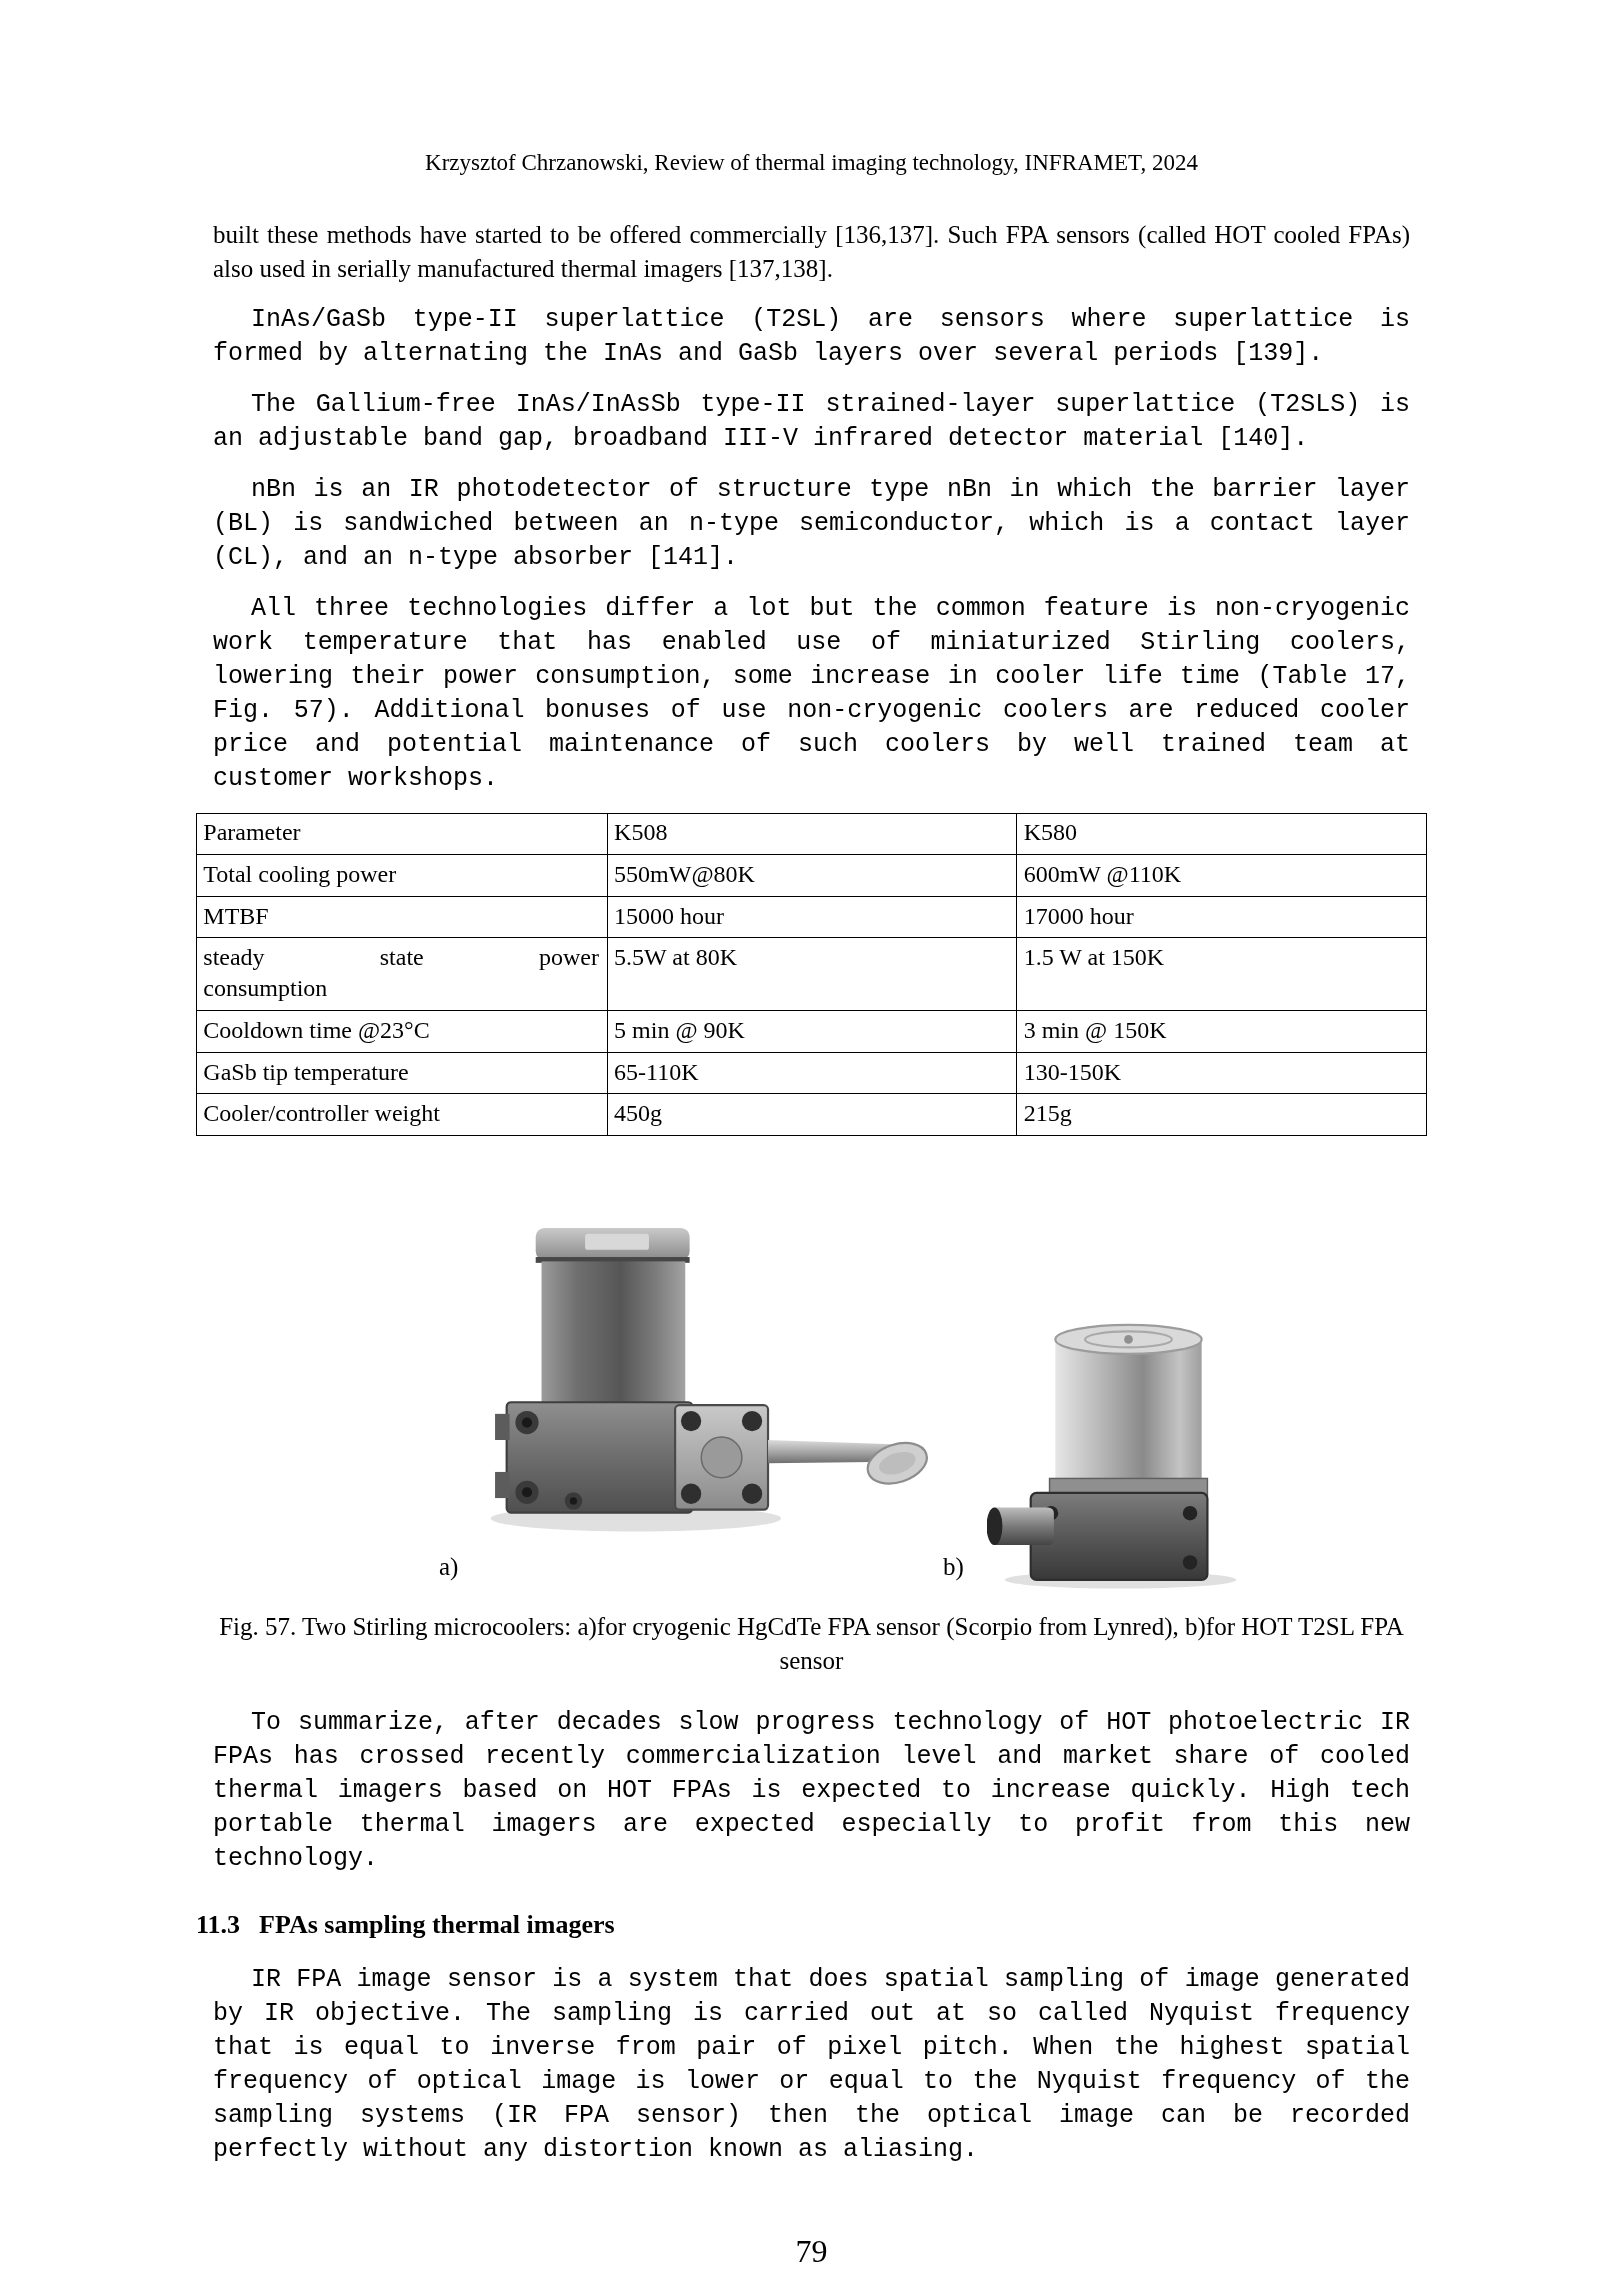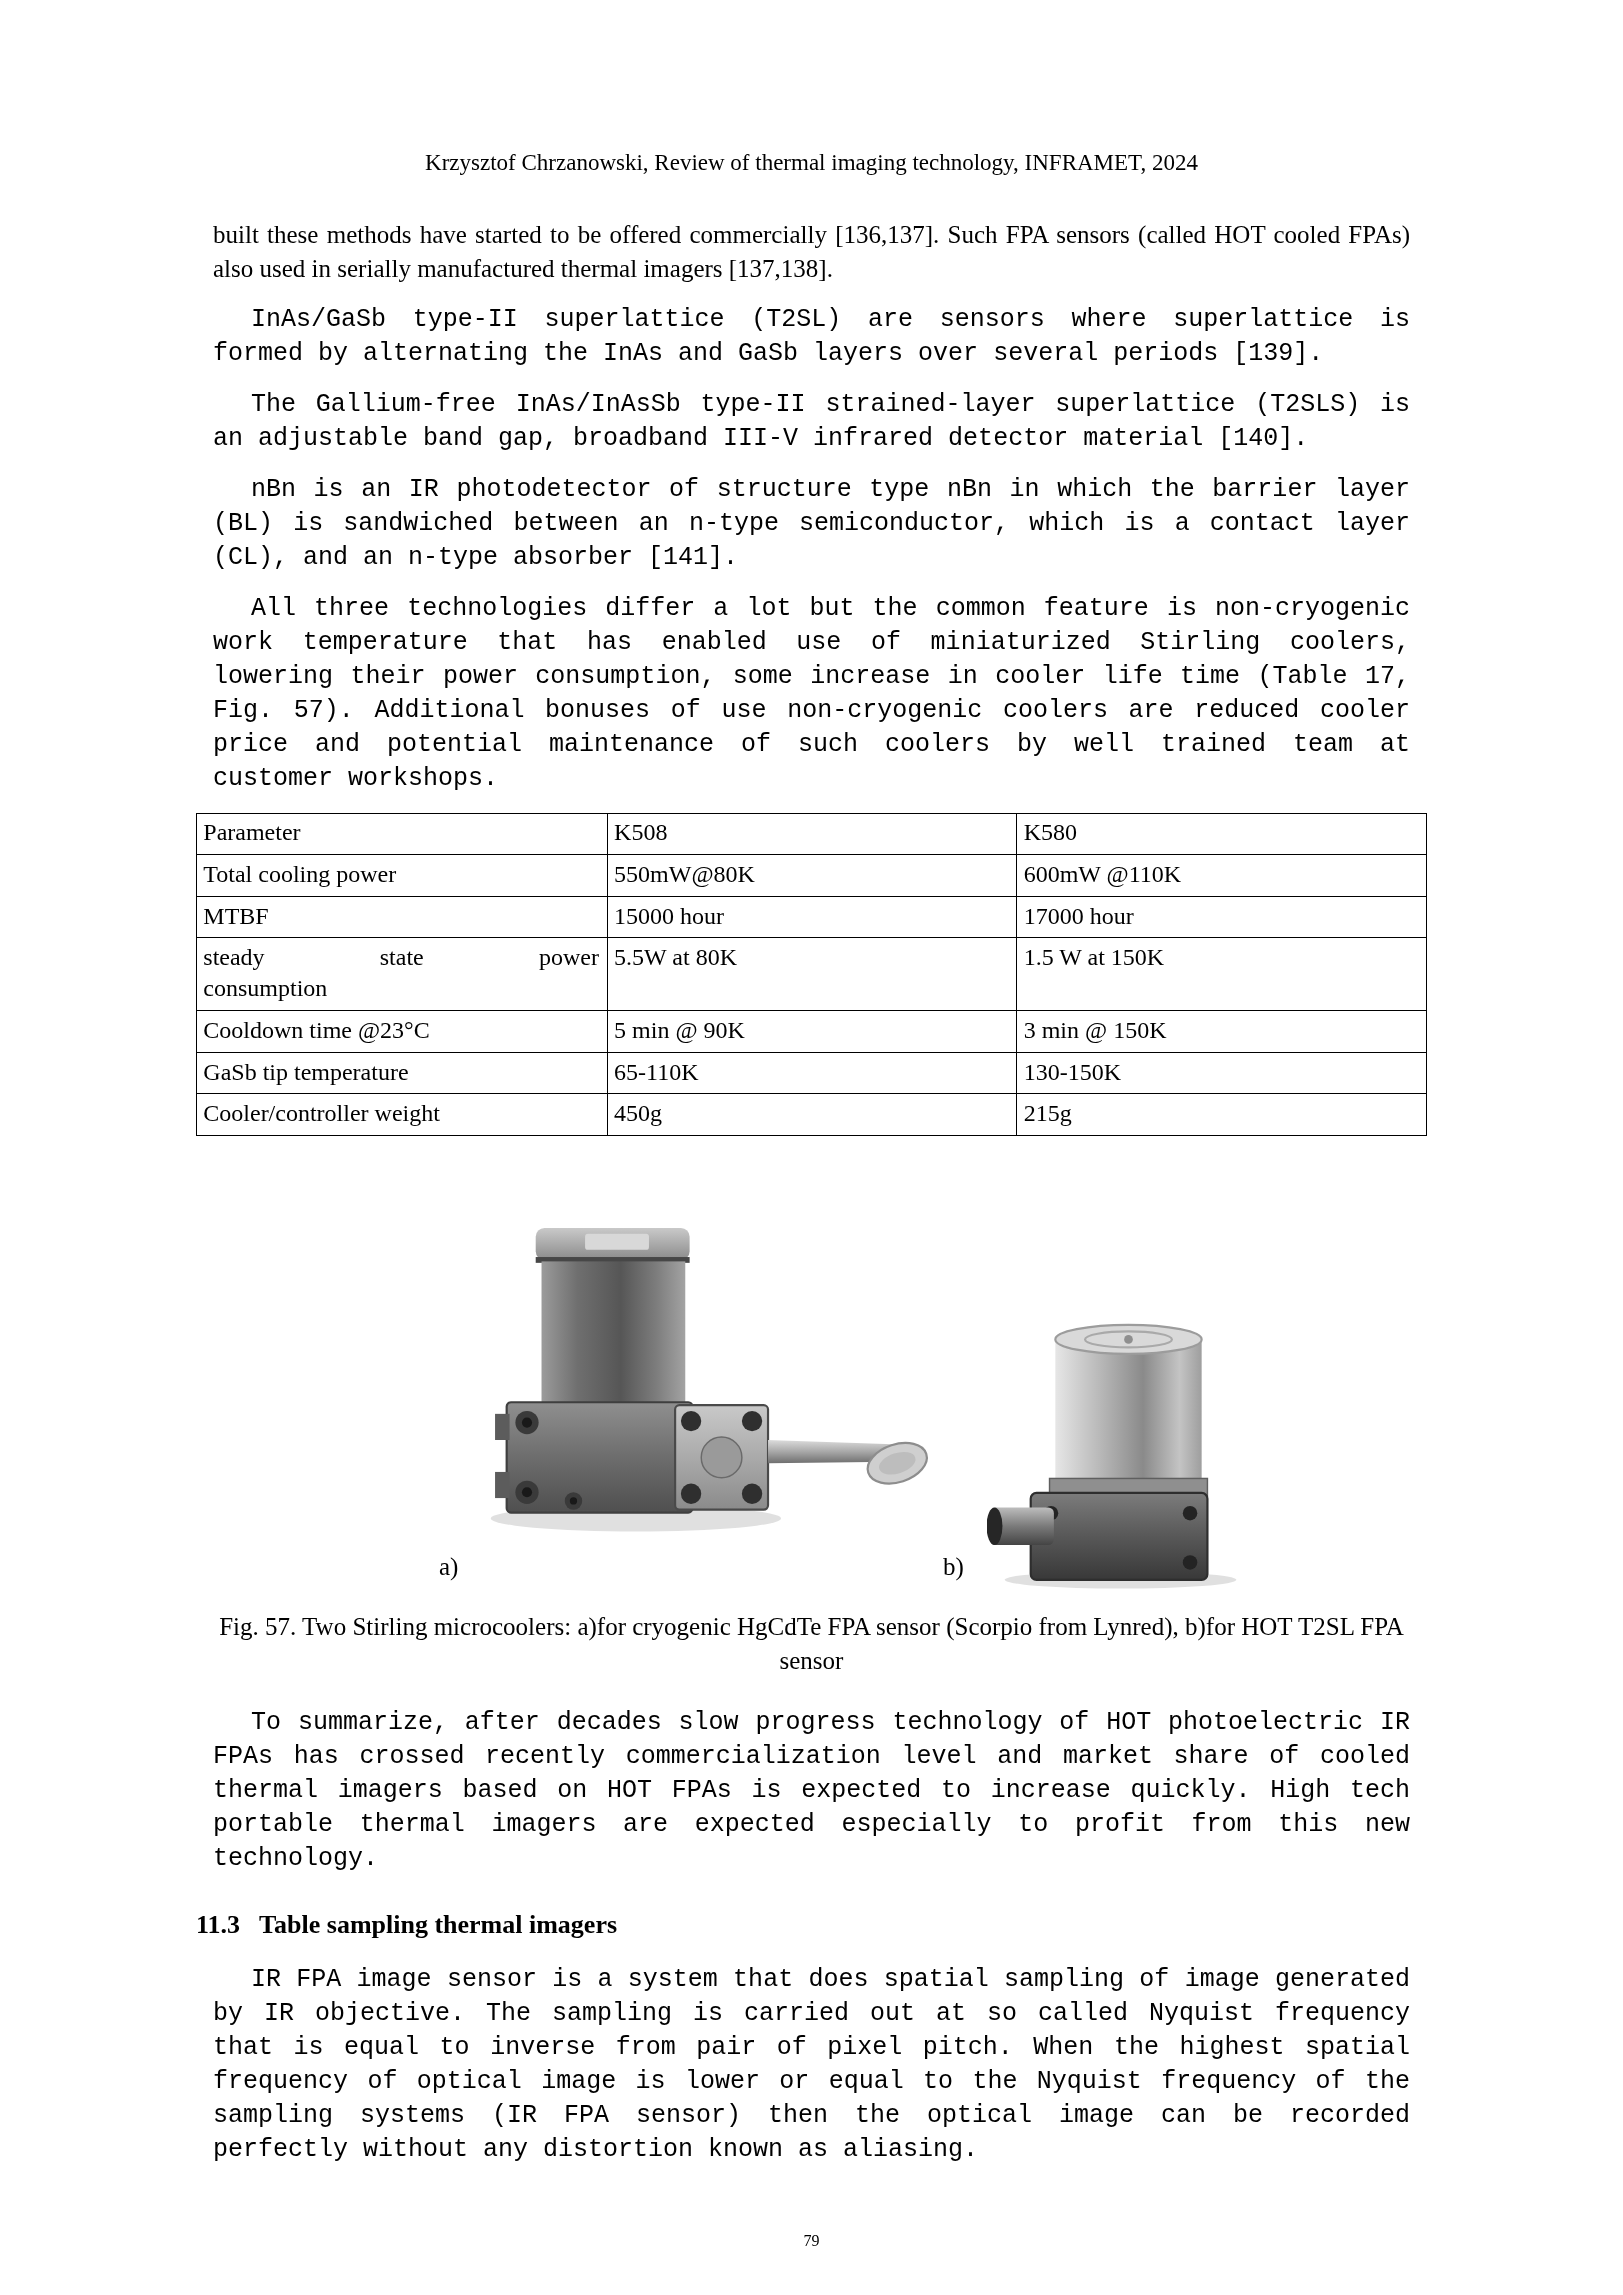--- a/index.html
+++ b/index.html
@@ -23,21 +23,21 @@
   .figure-area { position:relative; height:377px; margin-top:88px; }
   .photo-a { position:absolute; left:287px; bottom:9.4px; }
   .photo-b { position:absolute; left:791px; bottom:11px; }
   .fig-label { position:absolute; bottom:17.3px; font-size:25px; }
   .fig-label-a { left:243px; }
   .fig-label-b { left:747px; }
   .figure-caption { text-align:center; margin-top:9.4px; }
   .section-heading { font-size:26px; font-weight:bold; text-align:left; margin:31px 0 20.4px 0; text-indent:0; }
   .heading-title { margin-left:19px; }
   .summary { margin-top:28px; }
-  .page-number { text-align:center; margin-top:63px; font-size:16px; }
+  .page-number { text-align:center; margin-top:63px; font-size:32px; }
 </style>
 </head>
 <body>
 
 <div class="page">
 
   <div class="running-header">Krzysztof Chrzanowski, Review of thermal imaging technology, INFRAMET, 2024</div>
 
   <div class="body-col">
 
@@ -187,21 +187,21 @@
 
       <span class="fig-label fig-label-a">a)</span>
       <span class="fig-label fig-label-b">b)</span>
     </div>
 
     <div class="figure-caption">Fig. 57. Two Stirling microcoolers: a)for cryogenic HgCdTe FPA sensor (Scorpio from Lynred), b)for HOT T2SL FPA sensor</div>
 
     <p class="para indent summary">To summarize, after decades slow progress technology of HOT photoelectric IR FPAs has crossed recently commercialization level and market share of cooled thermal imagers based on HOT FPAs is expected to increase quickly. High tech portable thermal imagers are expected especially to profit from this new technology.</p>
 
     <h2 class="section-heading">
-      <span>11.3</span><span class="heading-title">Table sampling thermal imagers</span>
+      <span>11.3</span><span class="heading-title">FPAs sampling thermal imagers</span>
     </h2>
 
     <p class="para indent">IR FPA image sensor is a system that does spatial sampling of image generated by IR objective. The sampling is carried out at so called Nyquist frequency that is equal to inverse from pair of pixel pitch. When the highest spatial frequency of optical image is lower or equal to the Nyquist frequency of the sampling systems (IR FPA sensor) then the optical image can be recorded perfectly without any distortion known as aliasing.</p>
 
     <div class="page-number">79</div>
   </div>
 
 </div>
 
 

